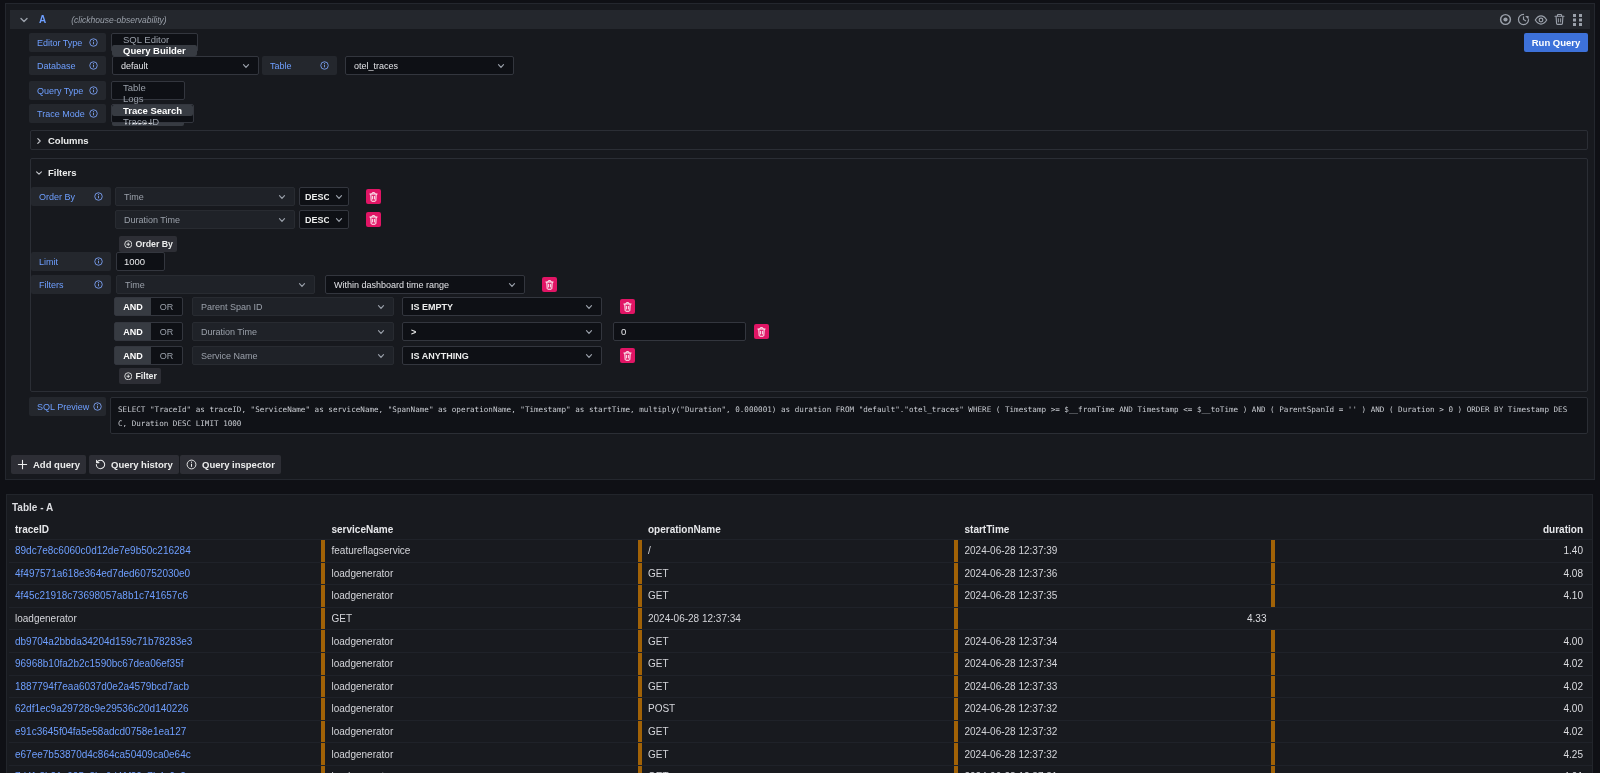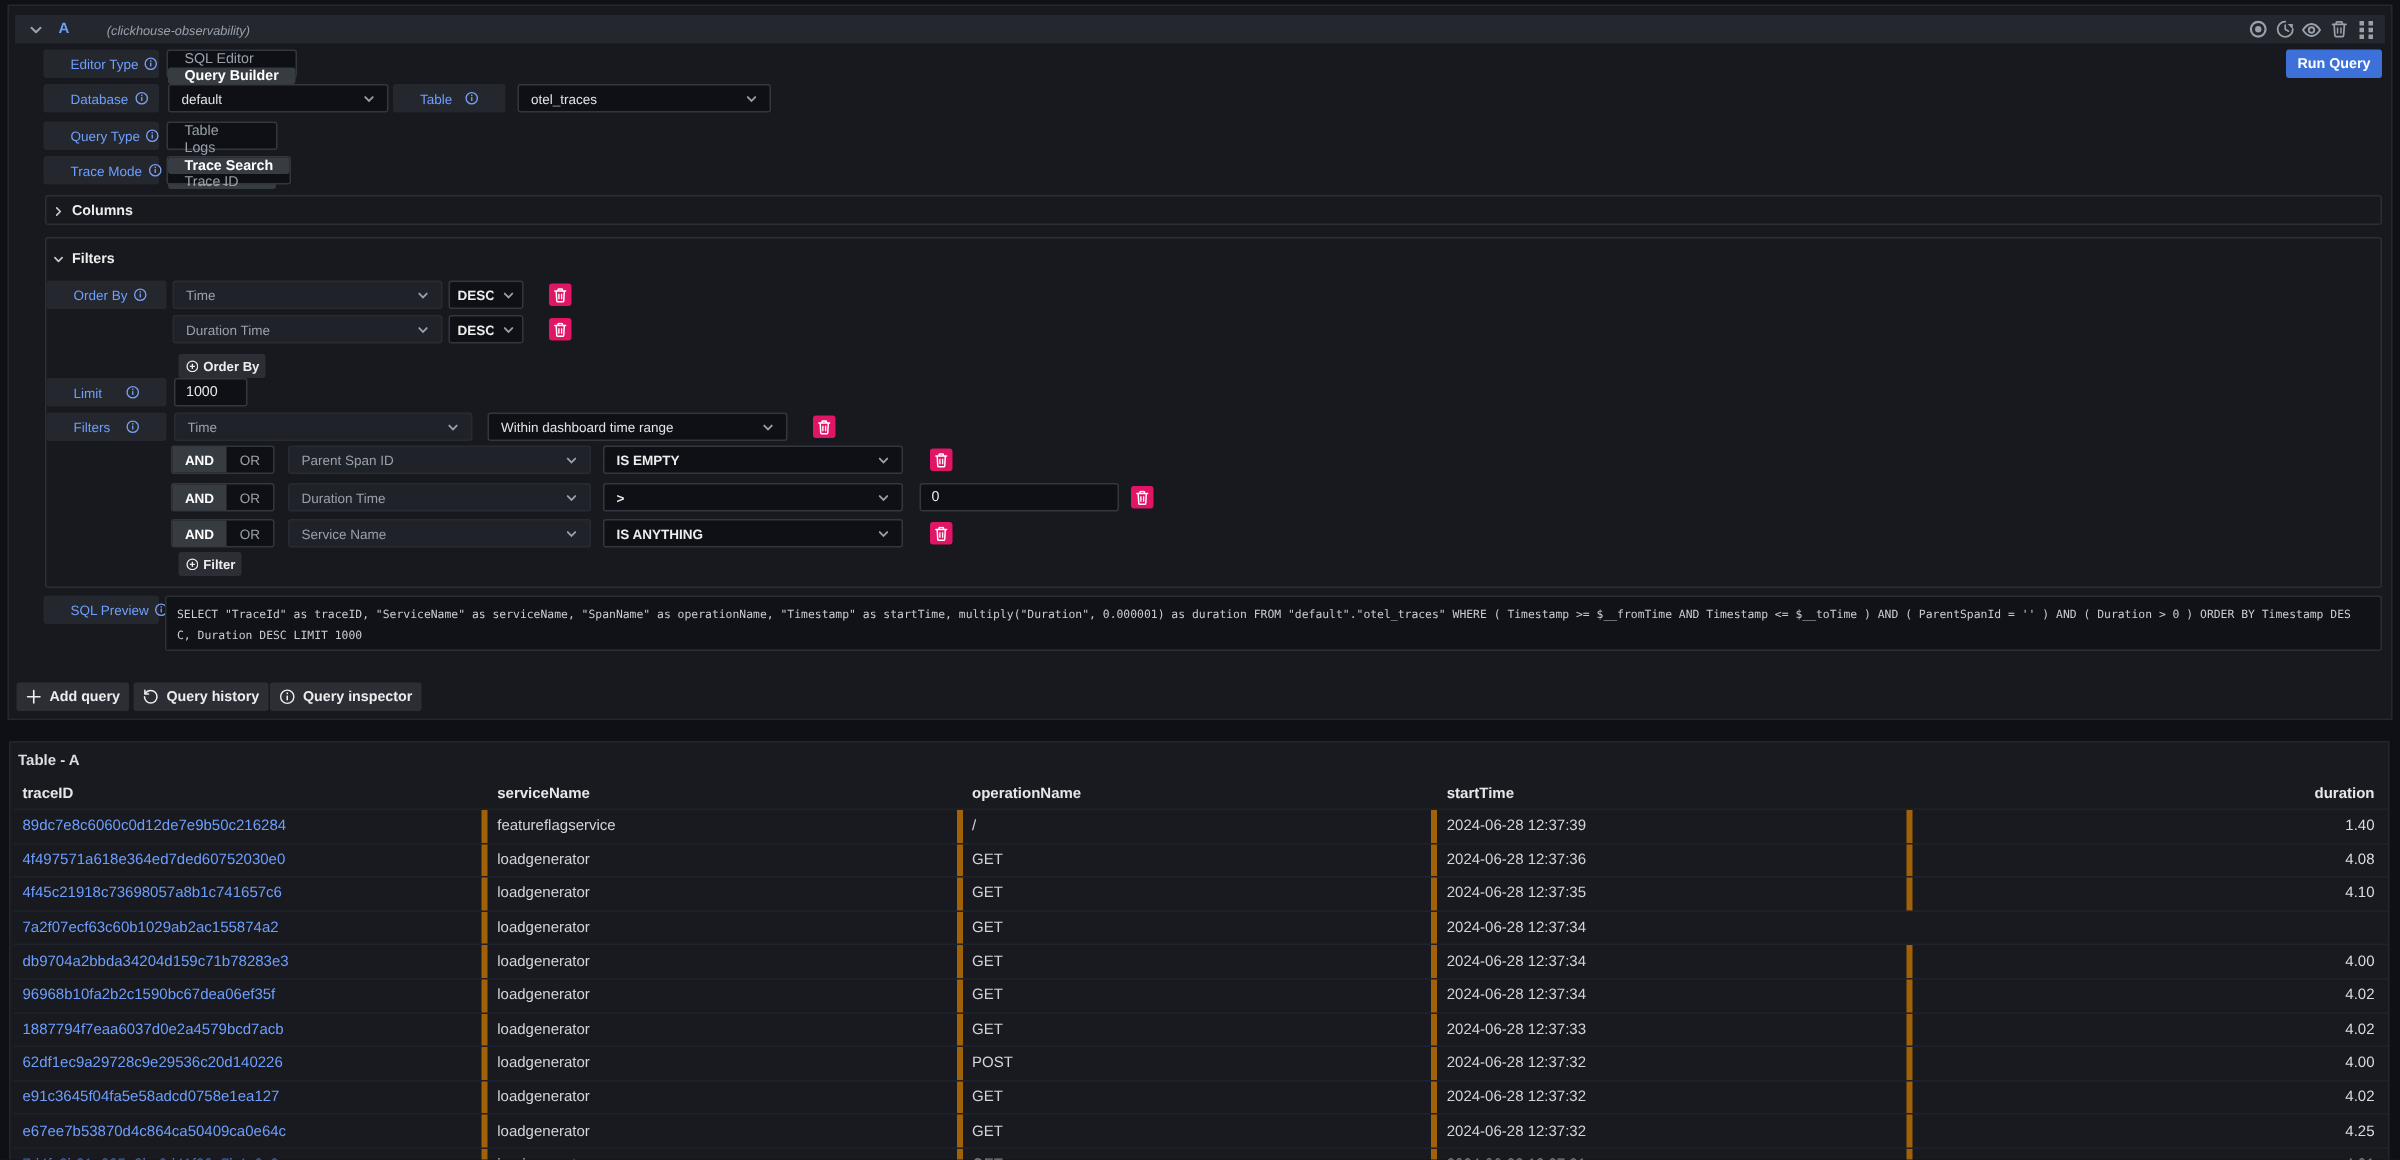--- a/index.html
+++ b/index.html
@@ -21,21 +21,21 @@
 #qcard { left:10px; top:8px; width:1580px; height:436px; }
 #qheader { left:0; top:2px; width:1580px; height:19px; background:#24272d; display:flex; align-items:center; position:absolute; }
 #qheader .chev { margin-left:9px; }
 #qheader .refid { color:#6e9fff; font-weight:bold; font-size:10px; margin-left:10px; }
 #qheader .dsname { color:#9aa0aa; font-style:italic; font-size:8.5px; margin-left:25px; }
 #qheader .spacer { flex:1; }
 #qheader .hicons { display:flex; align-items:center; gap:4px; margin-right:6px; }
 #qheader .hicon { width:14px; height:14px; display:flex; align-items:center; justify-content:center; color:#9aa0aa; }
 
 
-.flabel { background:#24272d; border-radius:2px; height:19px; display:flex; align-items:center; justify-content:space-between; padding:0 18px; color:#6e9fff; font-size:9px; font-weight:500; white-space:nowrap; }
+.flabel { background:#24272d; border-radius:2px; height:19px; display:flex; align-items:center; justify-content:space-between; padding:0 8px; color:#6e9fff; font-size:9px; font-weight:500; white-space:nowrap; }
 .flabel .ico-info { flex:none; margin-left:4px; display:flex; }
 .gf-select { background:#0e1015; border:1px solid #33363e; border-radius:2px; height:19px; display:flex; align-items:center; padding:0 8px; font-size:9px; }
 .gf-select.seg { background:#1f2228; border:1px solid #282b31; }
 .gf-select .val { flex:1; white-space:nowrap; overflow:hidden; }
 .gf-select .val.dim { color:#9aa0aa; }
 .gf-select .val.lit { color:#e2e3e7; font-weight:500; }
 .gf-select .val.bold { color:#eceded; font-weight:bold; font-size:9px; }
 .gf-input { background:#0e1015; border:1px solid #33363e; border-radius:2px; height:19px; display:flex; align-items:center; padding:0 7px; font-size:9.5px; color:#e8e9ec; font-weight:500; }
 .radio-group { display:flex; background:#0e1015; border:1px solid #33363e; border-radius:2px; height:19px; align-items:stretch;flex-direction:column; }
 .radio-opt { display:flex; align-items:center; padding:0 11px; color:#9aa0aa; font-size:9.5px; cursor:pointer; white-space:nowrap; }
@@ -535,26 +535,24 @@
       <div class="trow">
         <div class="tcell">
           <a href="#">4f45c21918c73698057a8b1c741657c6</a>
         </div>
         <div class="tcell">loadgenerator</div>
         <div class="tcell">GET</div>
         <div class="tcell">2024-06-28 12:37:35</div>
         <div class="tcell num">4.10</div>
       </div>
       <div class="trow">
-        <div class="tcell">
-          <a href="#">7a2f07ecf63c60b1029ab2ac155874a2</a>
-        </div>
         <div class="tcell">loadgenerator</div>
         <div class="tcell">GET</div>
         <div class="tcell">2024-06-28 12:37:34</div>
+        <div class="tcell num">4.33</div>
       </div>
       <div class="trow">
         <div class="tcell">
           <a href="#">db9704a2bbda34204d159c71b78283e3</a>
         </div>
         <div class="tcell">loadgenerator</div>
         <div class="tcell">GET</div>
         <div class="tcell">2024-06-28 12:37:34</div>
         <div class="tcell num">4.00</div>
       </div>

